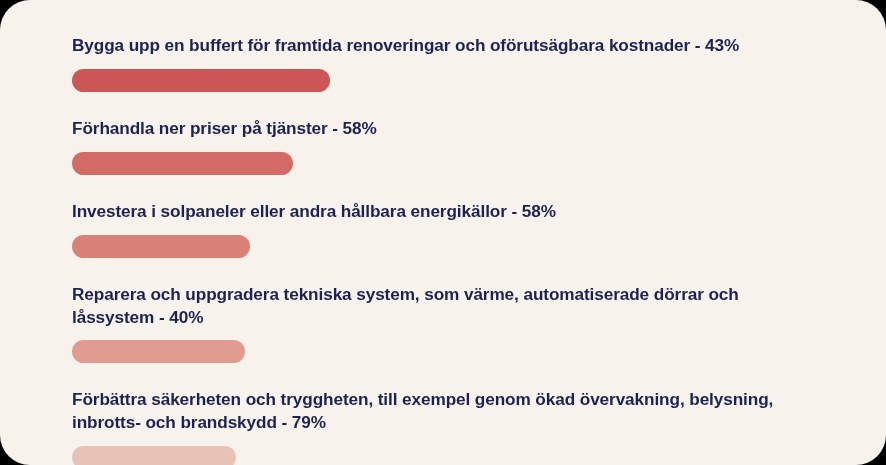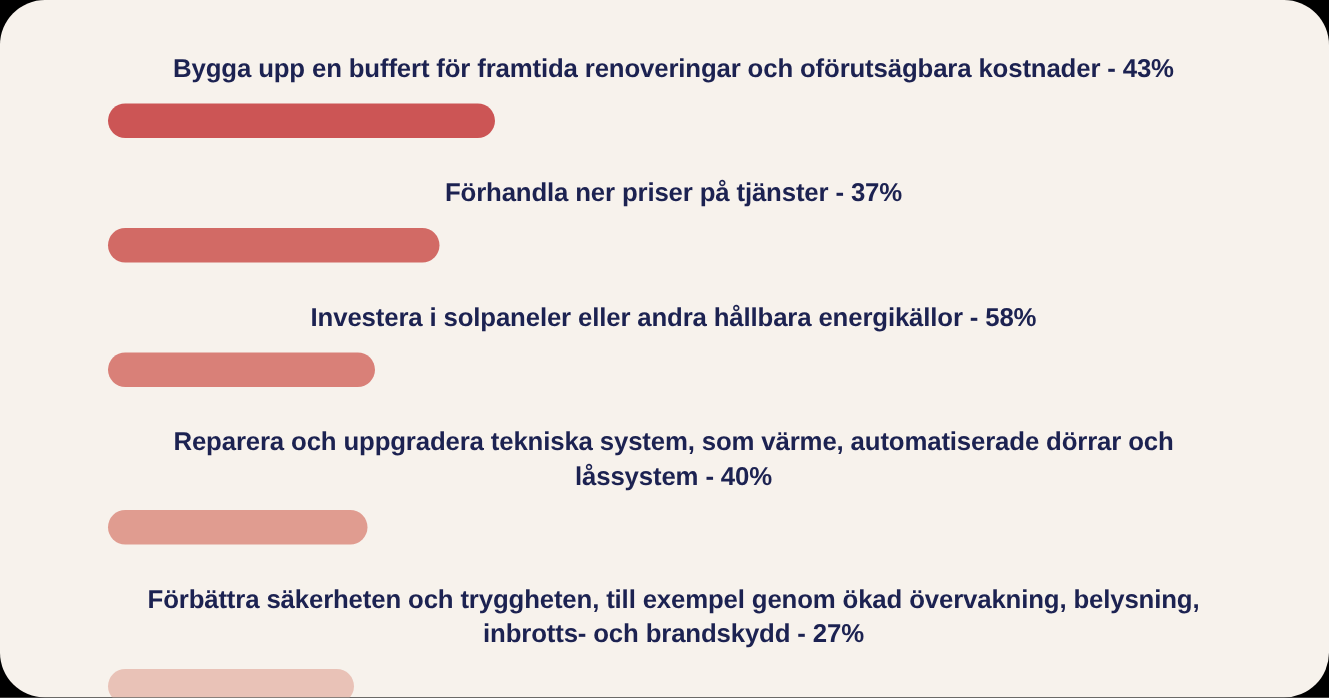--- a/index.html
+++ b/index.html
@@ -31,21 +31,20 @@
     display: block;
   }
   .row-label {
     font-size: 17.2px;
     font-weight: 700;
     line-height: 1.33;
     color: #1C2251;
     letter-spacing: -0.1px;
     white-space: pre-line;
     margin: 0;
-    text-align: center;
   }
   .bar-track {
     margin-top: 12px;
     height: 23px;
     display: block;
   }
   .bar {
     height: 23px;
     border-radius: 12px;
     display: block;
@@ -68,21 +67,21 @@
     <div class="row r1">
       <div class="row-label">Bygga upp en buffert för framtida renoveringar och oförutsägbara kostnader - 43%</div>
       <div class="bar-track">
         <div class="bar"></div>
       </div>
     </div>
 
     <div class="row-gap"></div>
 
     <div class="row r2">
-      <div class="row-label">Förhandla ner priser på tjänster - 37%</div>
+      <div class="row-label">Förhandla ner priser på tjänster - 58%</div>
       <div class="bar-track">
         <div class="bar"></div>
       </div>
     </div>
 
     <div class="row-gap"></div>
 
     <div class="row r3">
       <div class="row-label">Investera i solpaneler eller andra hållbara energikällor - 58%</div>
       <div class="bar-track">
@@ -97,20 +96,20 @@
 låssystem - 40%</div>
       <div class="bar-track">
         <div class="bar"></div>
       </div>
     </div>
 
     <div class="row-gap"></div>
 
     <div class="row r5">
       <div class="row-label">Förbättra säkerheten och tryggheten, till exempel genom ökad övervakning, belysning,
-inbrotts- och brandskydd - 27%</div>
+inbrotts- och brandskydd - 79%</div>
       <div class="bar-track">
         <div class="bar"></div>
       </div>
     </div>
 
   </div>
 </div>
 
 </body></html>

